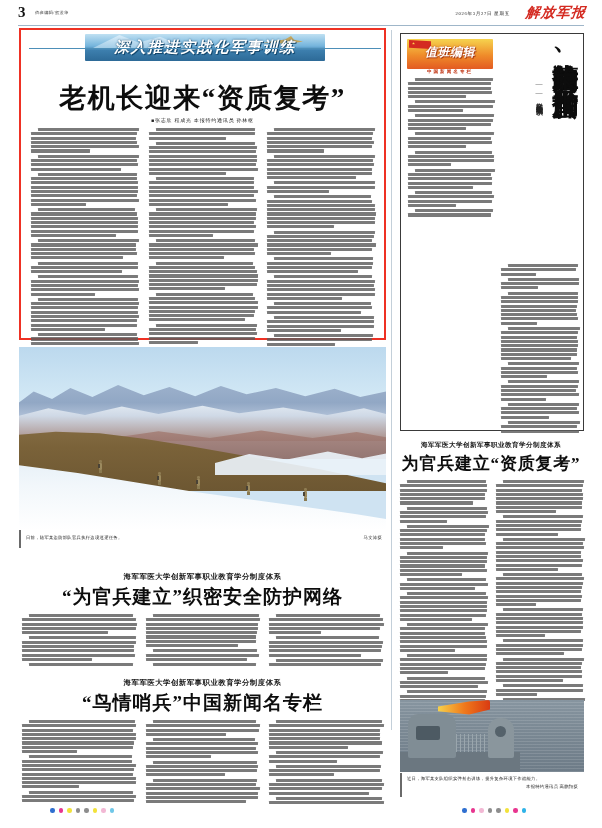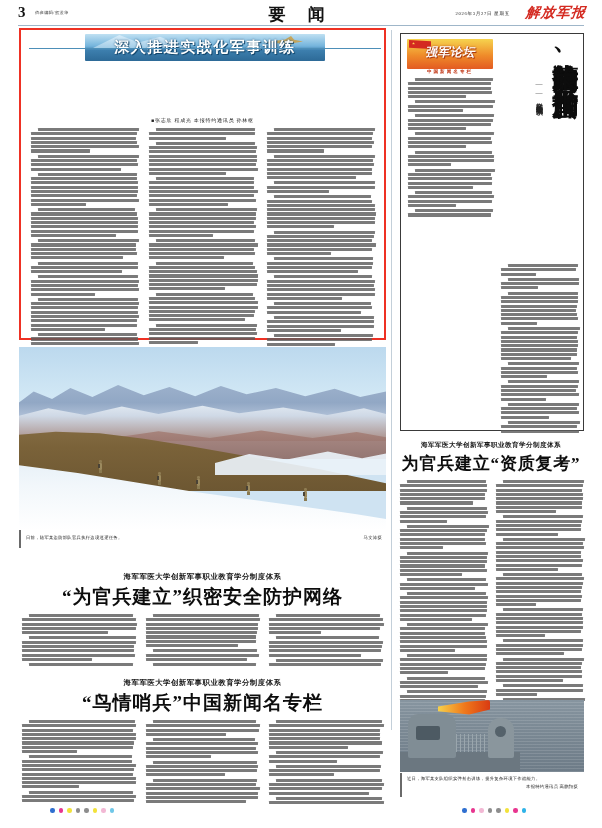--- a/index.html
+++ b/index.html
@@ -32,21 +32,21 @@
   .lead-banner{position:absolute;left:64px;top:4px;width:240px;height:27px;
      background:linear-gradient(180deg,#bfe0f2 0%,#74b4dc 45%,#3d7fae 60%,#2d6a97 100%);
      border-radius:1px;overflow:hidden;}
   .lead-banner .mt{position:absolute;left:8px;top:0;width:120px;height:14px;
      background:linear-gradient(180deg,#dff0fb,#a6cfe8);clip-path:polygon(0 100%,22% 8%,38% 60%,56% 20%,78% 100%);opacity:.95;}
   .lead-banner .jet{position:absolute;right:22px;top:2px;width:40px;height:12px;
      background:#c9a14c;clip-path:polygon(0 55%,55% 30%,70% 0,78% 32%,100% 45%,74% 60%,60% 100%,48% 62%);opacity:.9;}
   .lead-banner .btxt{position:absolute;left:0;top:0;width:240px;height:27px;
      display:flex;align-items:center;justify-content:center;
      font-size:15px;font-weight:bold;color:#fff;letter-spacing:1.5px;
-     text-shadow:0 0 2px #16496e,1px 1px 0 #16496e;}
+     text-shadow:0 0 2px #16496e,1px 1px 0 #16496e;font-style:italic;}
   .lead-banner-line{position:absolute;left:8px;top:18px;width:352px;height:1px;background:#4d8fb8;}
   .lead-sub{position:absolute;left:0;top:38px;width:363px;text-align:center;
       font-size:7.6px;font-weight:bold;letter-spacing:.6px;color:#1a1a1a;}
   .lead-title{position:absolute;left:0;top:50px;width:363px;text-align:center;
       font-size:27px;font-weight:bold;letter-spacing:1.5px;color:#0d0d0d;
       font-family:"Liberation Serif",serif;}
   .lead-byline{position:absolute;left:0;top:87px;width:363px;text-align:center;
       font-size:5px;letter-spacing:.8px;color:#222;}
   .lead-cols{position:absolute;left:10px;top:98px;width:345px;height:205px;
       display:flex;gap:9px;}
@@ -155,33 +155,33 @@
   
   .reg{position:absolute;display:flex;gap:4px;}
   .reg span{width:4.5px;height:4.5px;border-radius:50%;display:block;}
 </style>
 </head>
 <body>
 
 <div id="masthead">
   <div class="page-num">3</div>
   <div class="page-sub">值班编辑/贺浚华</div>
-  <div class="masthead-title">要 闻</div>
   <div class="masthead-date">2026年3月27日 星期五</div>
   <div class="masthead-logo">解放军报</div>
   <div class="rule-top"></div>
 </div>
 
 <div id="lead-frame">
   <div class="lead-banner">
     <div class="mt"></div>
     <div class="jet"></div>
     <div class="btxt">深入推进实战化军事训练</div>
   </div>
   <div class="lead-banner-line"></div>
+  <div class="lead-title">老机长迎来“资质复考”</div>
   <div class="lead-byline">■张志欣 程成光 本报特约通讯员 孙林枢</div>
   <div class="lead-cols" id="lead-cols">
       <div class="lead-col">
         <div class="para">
           <div class="ln i" style="width: 92.6177%;"></div>
           <div class="ln" style="width: 97.1904%;"></div>
           <div class="ln" style="width: 96.4163%;"></div>
           <div class="ln" style="width: 96.9128%;"></div>
           <div class="ln" style="width: 99.0379%;"></div>
           <div class="ln" style="width: 53.7674%;"></div>
@@ -589,21 +589,21 @@
     </div>
   </div>
 
 <div class="vsep"></div>
 
 <div id="forum-frame">
   <div class="forum-logo">
     <div class="forum-flag">
         <div class="star"></div>
       </div>
-    <div class="ft">强军论坛</div>
+    <div class="ft">值班编辑</div>
   </div>
   <div class="forum-logo-cap">中国新闻名专栏</div>
   <div class="forum-left" id="forum-left">
       <div class="para">
         <div class="ln i" style="width: 91.2432%;"></div>
         <div class="ln" style="width: 96.4619%;"></div>
         <div class="ln" style="width: 96.9759%;"></div>
         <div class="ln" style="width: 97.7728%;"></div>
         <div class="ln" style="width: 67.7872%;"></div>
       </div>

